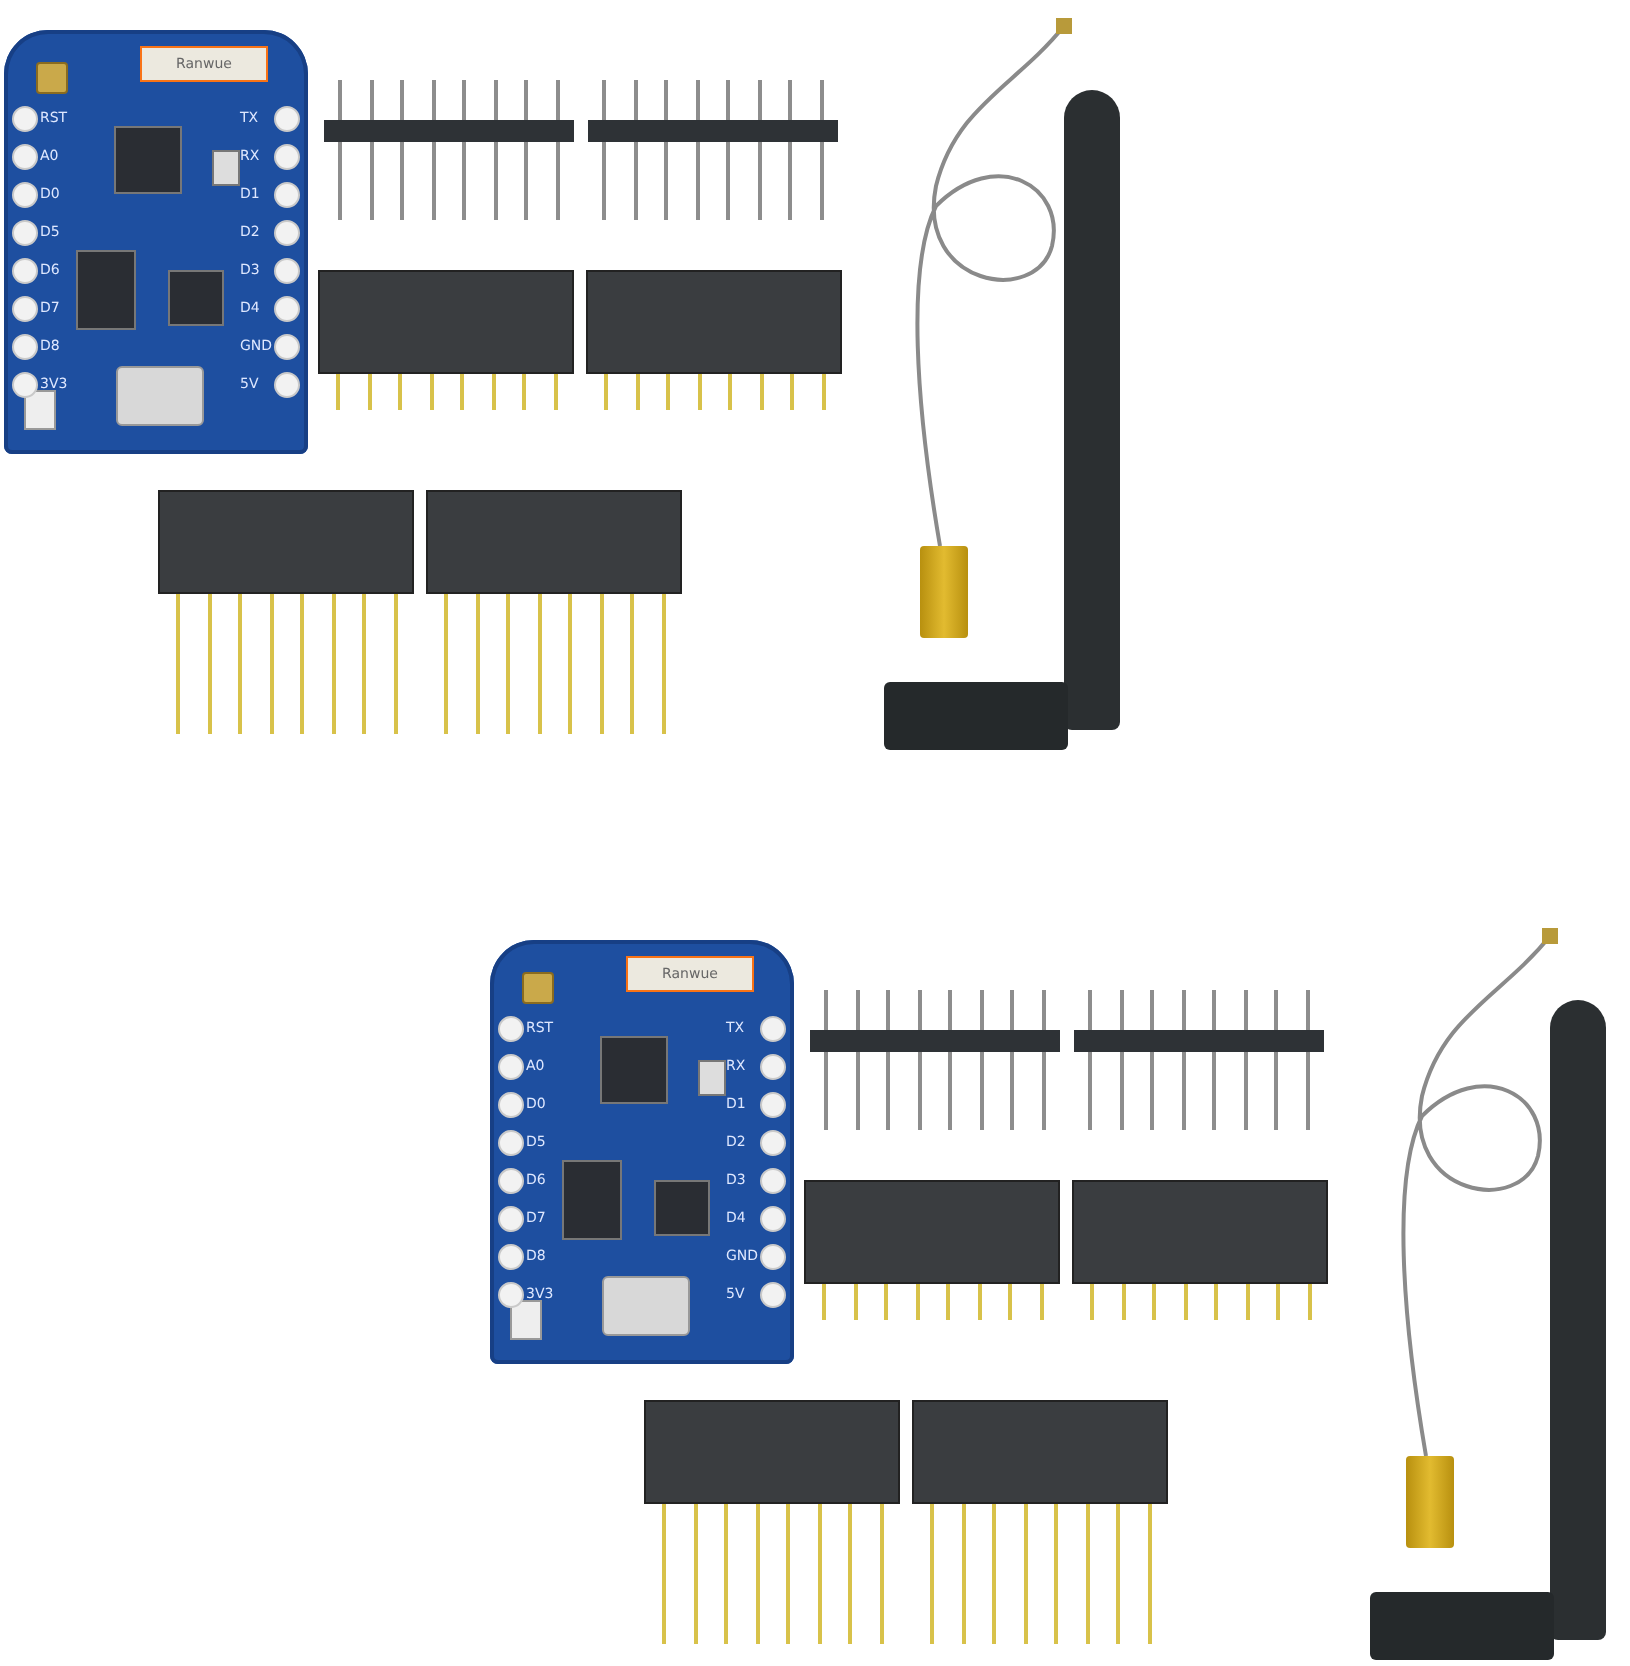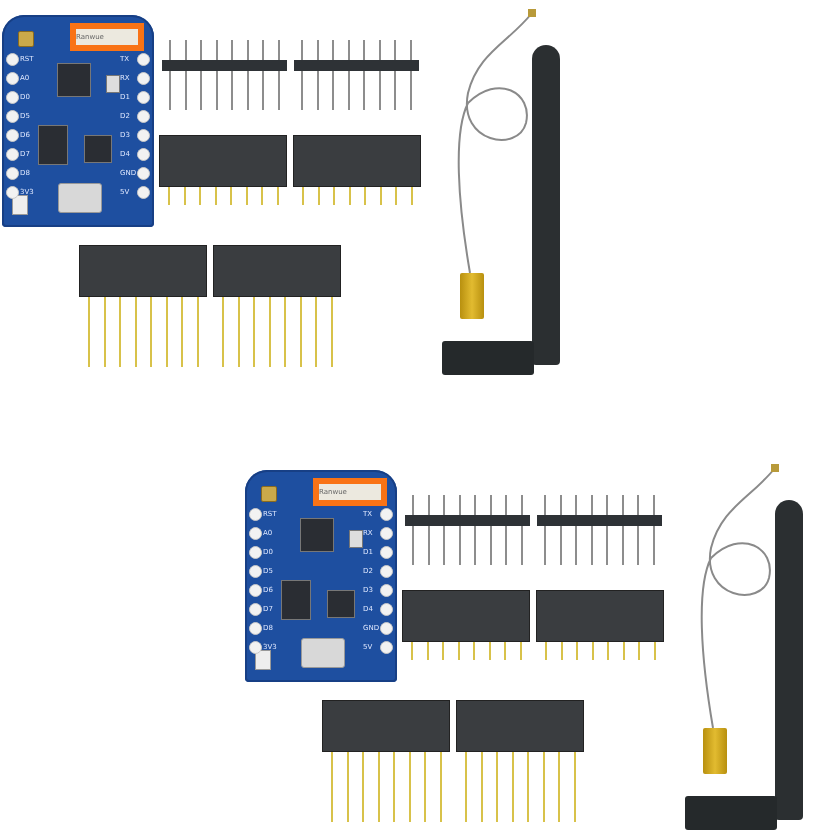--- a/index.html
+++ b/index.html
@@ -2,21 +2,21 @@
 <html><head>
 <meta charset="utf-8">
 <style>
   html,body{margin:0;padding:0;background:#ffffff;}
   body{width:815px;height:833px;position:relative;overflow:hidden;font-family:"DejaVu Sans",sans-serif;}
   .set{position:absolute;width:430px;height:380px;}
   .board{position:absolute;width:152px;height:212px;background:#1e4fa0;border-radius:22px 22px 4px 4px;box-shadow:inset 0 0 0 2px #173f85;}
   .board .chip{position:absolute;background:#2a2d33;border:1px solid #777;}
   .board .pad{position:absolute;width:11px;height:11px;border-radius:50%;background:#f2f2f2;border:1px solid #c9c9c9;}
   .board .label{position:absolute;font-size:7px;color:#dfe8ff;}
-  .board .antpad{position:absolute;width:62px;height:16px;background:#ece9df;border:6px solid #f97316;font-size:7px;color:#666;text-align:left;line-height:16px;}
+  .board .antpad{position:absolute;width:62px;height:16px;background:#ece9df;border:1px solid #f97316;font-size:7px;color:#666;text-align:center;line-height:16px;}
   .board .usb{position:absolute;width:42px;height:28px;background:#d8d8d8;border:1px solid #999;border-radius:3px;}
   .board .btn{position:absolute;width:14px;height:18px;background:#eee;border:1px solid #999;}
   .board .ipex{position:absolute;width:14px;height:14px;background:#caa94a;border:1px solid #8a6b1f;border-radius:2px;}
   .male{position:absolute;height:70px;}
   .male .pin{position:absolute;width:2px;height:70px;background:#8d8d8d;top:0;}
   .male .body{position:absolute;top:20px;left:0;right:0;height:11px;background:#2e3236;}
   .female{position:absolute;}
   .female .body{position:absolute;left:0;right:0;top:0;background:#3a3d40;border:1px solid #222;}
   .female .pin{position:absolute;width:2px;background:#d8c24a;}
   .antenna{position:absolute;}

